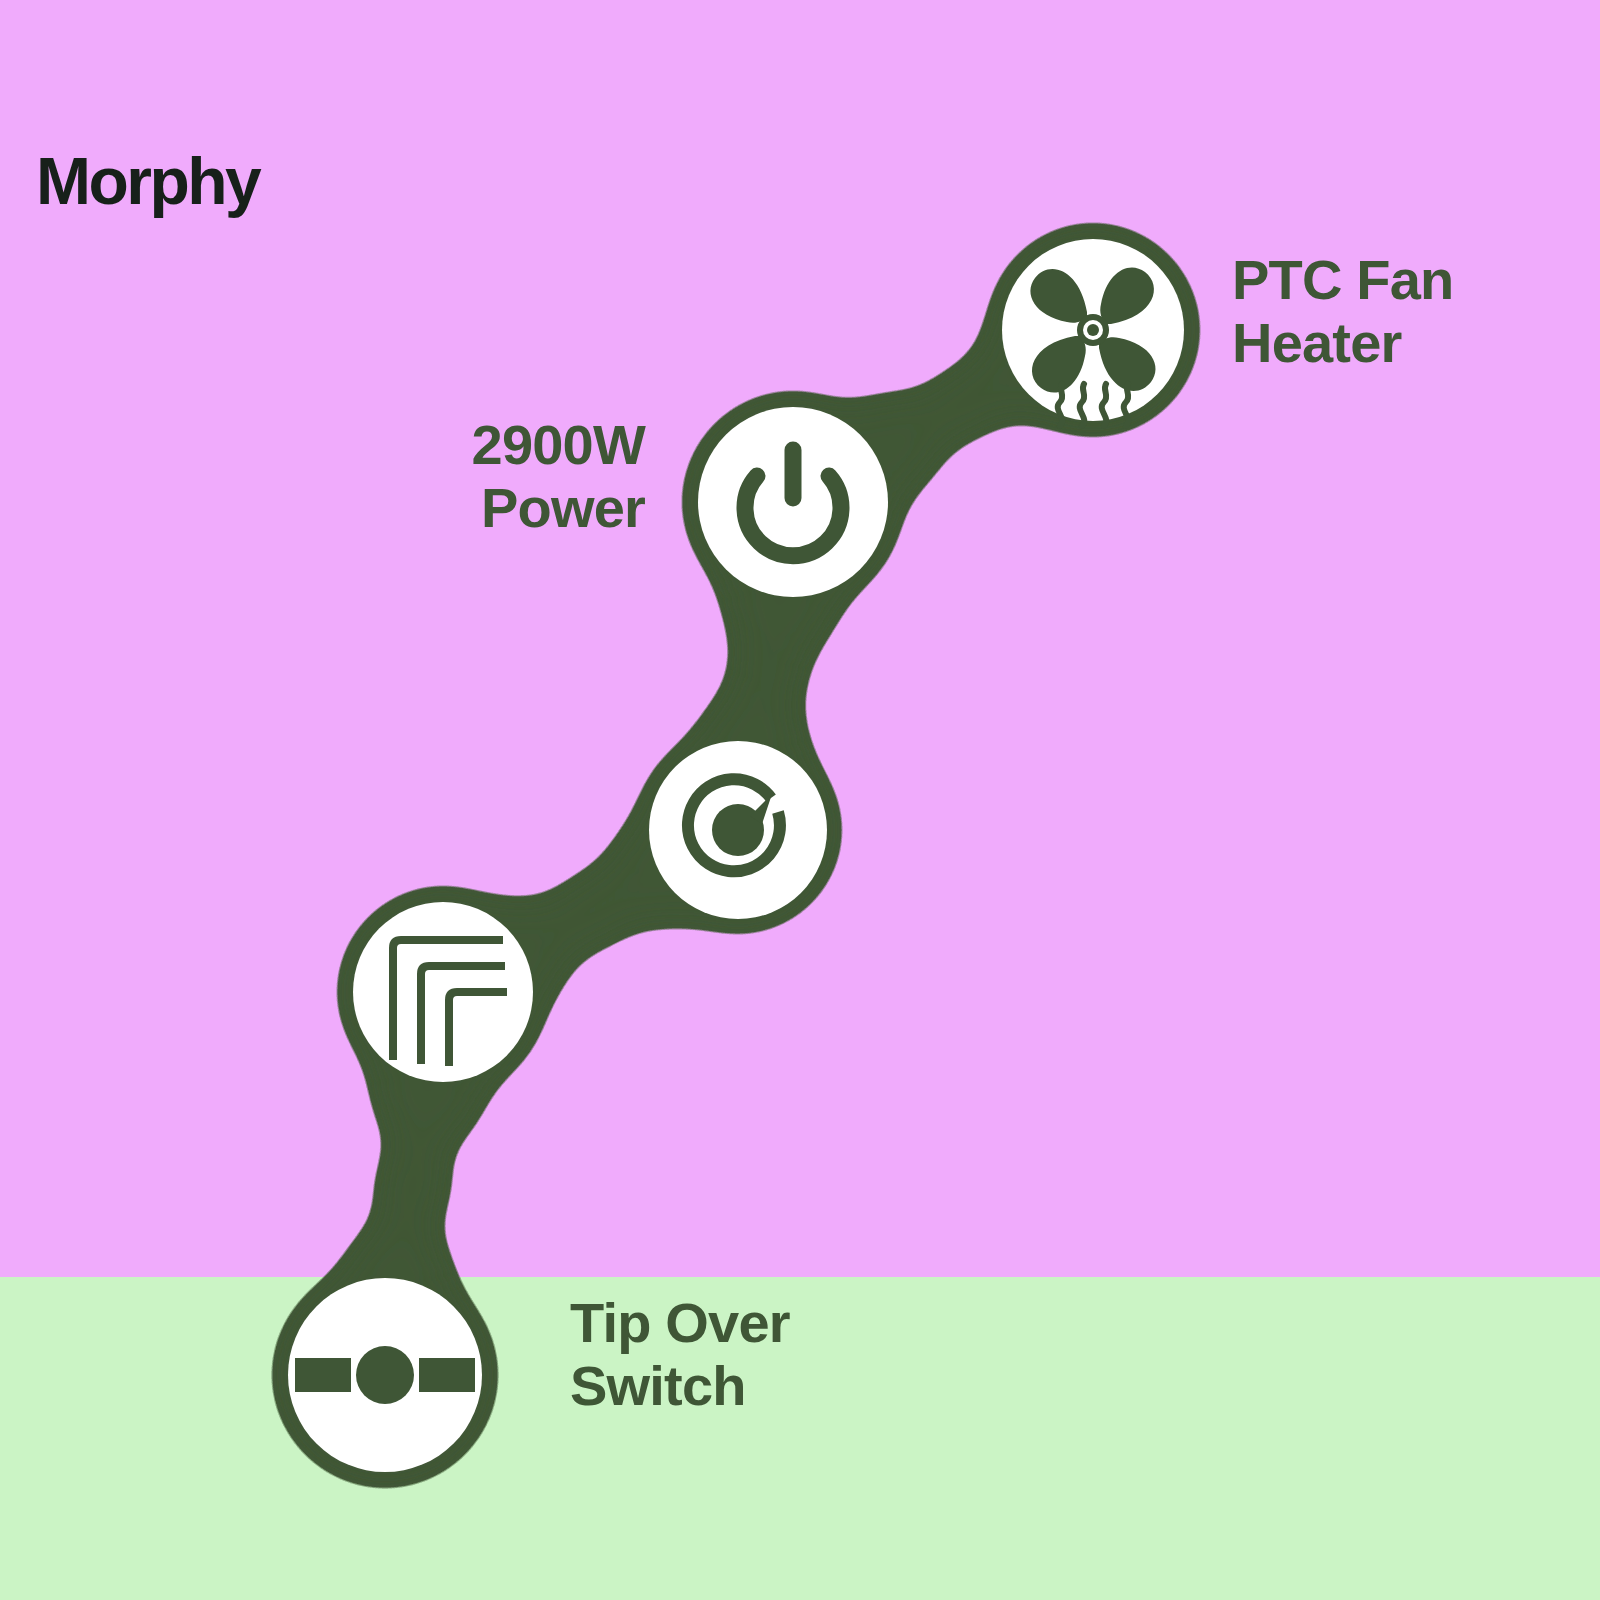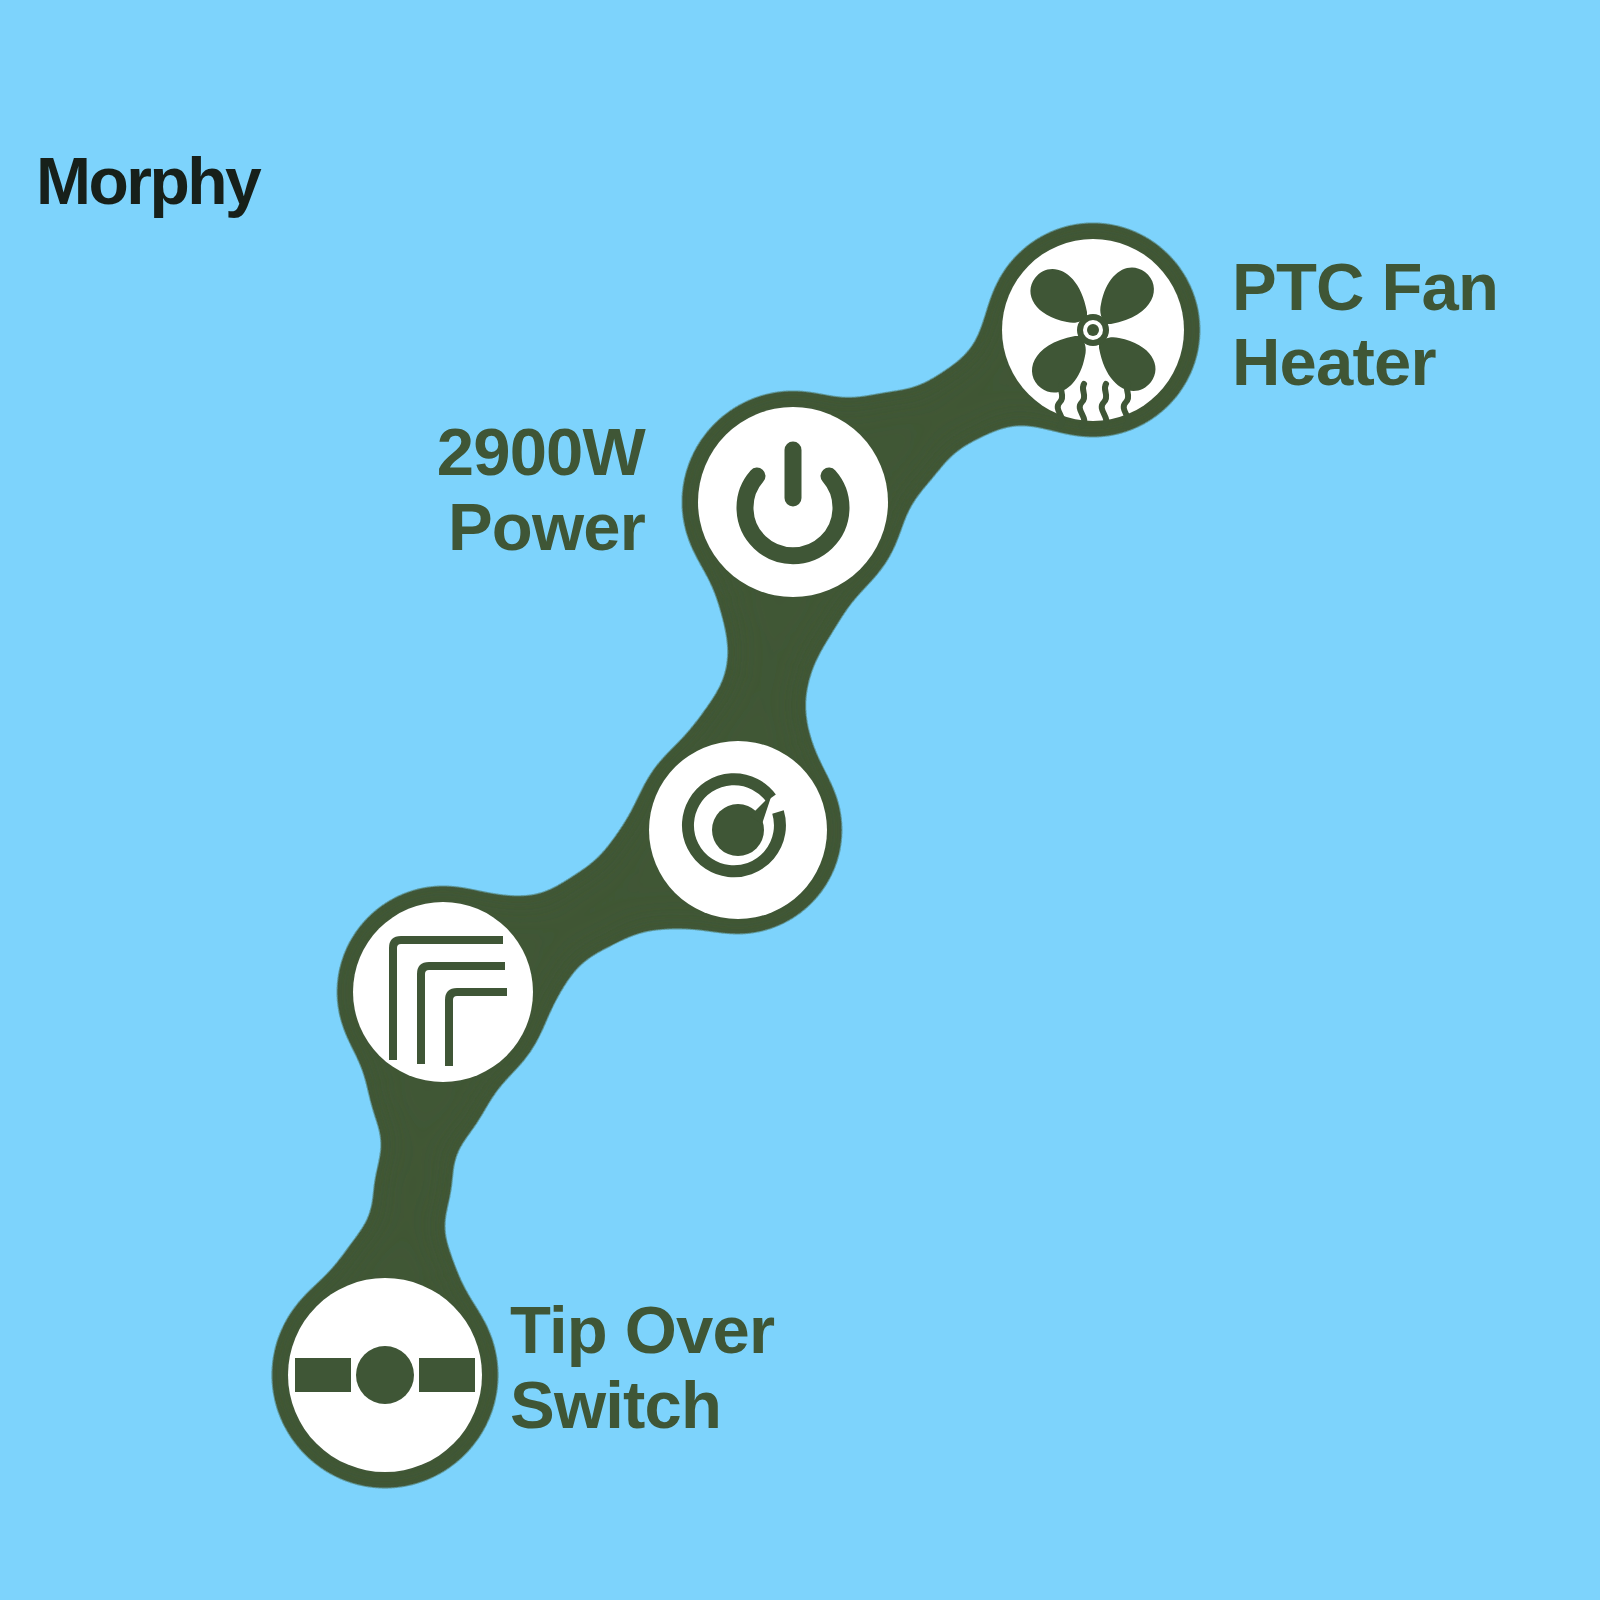--- a/index.html
+++ b/index.html
@@ -11,22 +11,22 @@
     height: 1600px;
     overflow: hidden;
     font-family: "Liberation Sans", sans-serif;
     background: #cbf4c5;
     position: relative;
   }
   #stage {
     position: absolute;
     left: 0; top: 0;
     width: 1600px;
-    height: 1600px;
-    background: #7dd3fc;
+    height: 1277px;
+    background: #f0abfc;
   }
   .logo {
     position: absolute;
     left: 36px;
     top: 28px;
     font-family: "Liberation Sans", sans-serif;
     font-weight: bold;
     font-size: 66px;
     line-height: 0.93;
     letter-spacing: -2.5px;
@@ -39,21 +39,21 @@
     left: 0; top: 0;
     width: 1600px;
     height: 1600px;
     display: block;
   }
   .label {
     position: absolute;
     font-family: "Liberation Sans", sans-serif;
     font-weight: bold;
     color: #3f5636;
-    font-size: 67px;
+    font-size: 56px;
     line-height: 1.12;
     letter-spacing: -0.8px;
     white-space: pre-line;
   }
   .label.right-align { text-align: right; }
   .label.left-align { text-align: left; }
 </style>
 </head>
 <body>
 
@@ -143,16 +143,16 @@
   </svg>
 
   <div class="label left-align" style="left:1232px; top:249px; width:330px;">PTC Fan
 Heater</div>
 
   <div class="label right-align" style="left:320px; top:414px; width:325px;">2900W
 Power</div>
 
 
 
-  <div class="label left-align" style="left:510px; top:1292px; width:340px;">Tip Over
+  <div class="label left-align" style="left:570px; top:1292px; width:340px;">Tip Over
 Switch</div>
 
 </div>
 
 </body></html>

